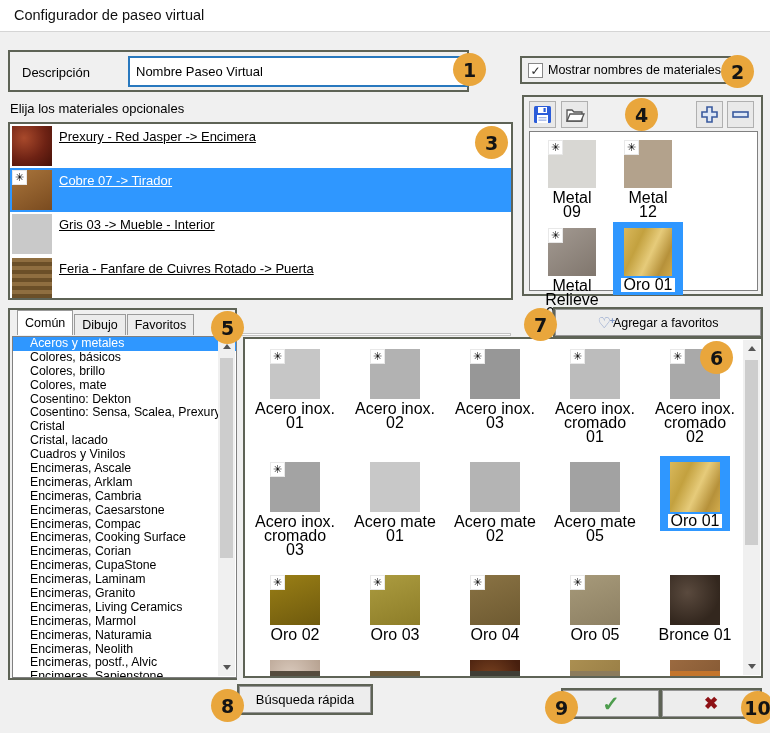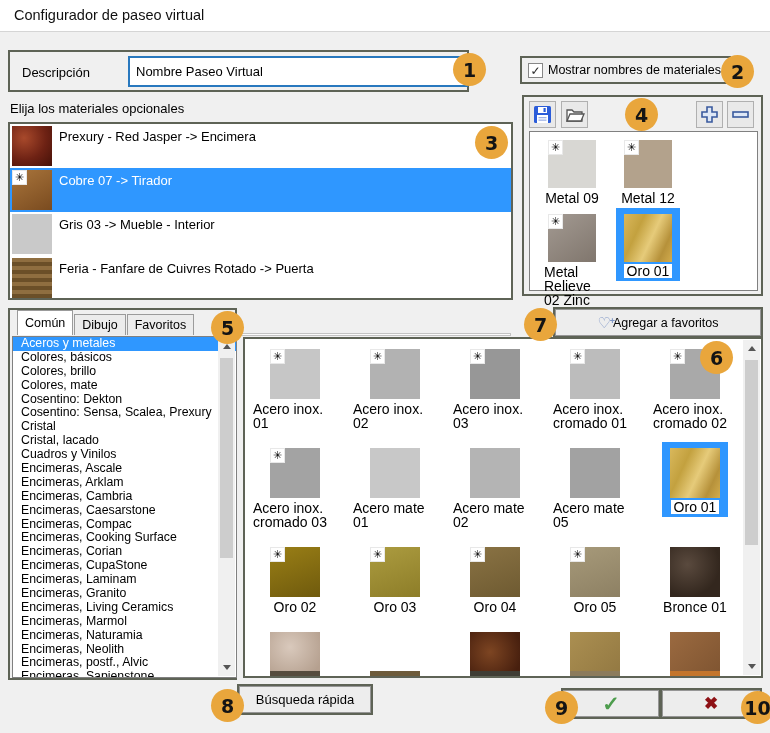--- a/index.html
+++ b/index.html
@@ -28,51 +28,51 @@
     display:flex;align-items:center;justify-content:center;font-size:12px;color:#2b2b2b;box-sizing:border-box;}
   .cb-label{position:absolute;left:26px;top:5px;font-size:12.5px;white-space:nowrap;}
 
   .section-label{position:absolute;left:10px;top:101px;font-size:13px;}
 
   
   .matlist{background:#fff;overflow:hidden;}
   .mrow{height:44px;position:relative;box-sizing:border-box;}
   .mrow.selected{background:#2F97FF;color:#fff;}
   .mthumb{position:absolute;left:2px;top:2px;width:40px;height:40px;}
-  .mlabel{position:absolute;left:49px;top:5px;font-size:13px;white-space:nowrap;}
+  .mlabel{position:absolute;left:49px;top:5px;font-size:13px;white-space:nowrap;text-decoration:underline;}
 
   .star-chip{position:absolute;top:0;left:0;width:15px;height:15px;background:#fff;color:#000;
     display:none;align-items:center;justify-content:center;font-size:11px;line-height:15px;border:1px solid #e8e8e8;box-sizing:border-box;}
   .starred .star-chip{display:flex;}
 
   
   .fav-frame{background:#f0f0f0;}
   .tbtn{position:absolute;top:4px;width:27px;height:27px;background:#e9e9e9;border:1px solid #b0b0b0;
     display:flex;align-items:center;justify-content:center;box-sizing:border-box;padding:0;}
   .fav-list{position:absolute;left:5px;top:34px;width:229px;height:160px;background:#fff;border:1px solid #808080;
     box-sizing:border-box;display:grid;grid-template-columns:72px 72px;column-gap:4px;padding:2px 0 0 6px;align-content:start;}
 
   
   .cell{display:flex;flex-direction:column;align-items:center;position:relative;}
   .pad{display:flex;flex-direction:column;align-items:center;padding:6px 8px 3px;}
   .cell.selected .pad{background:#2F97FF;}
   .tile{width:50px;height:50px;position:relative;flex:none;}
   .fav-list .tile{width:48px;height:48px;}
-  .lbl{font-size:14px;line-height:14px;text-align:left;margin-top:3px;}
+  .lbl{font-size:16px;line-height:14px;text-align:center;margin-top:3px;}
   .cell.selected .lbl{background:#fff;padding:0 3px;margin-top:2px;}
 
   
   .tab-frame{background:#f0f0f0;}
   .tabs{position:absolute;left:0;top:0;right:0;height:25px;display:flex;align-items:flex-end;padding-left:7px;}
   .tab{height:21px;padding:0 7px;display:flex;align-items:center;background:#ececec;border:1px solid #9b9b9b;
     border-bottom:none;font-size:12.5px;box-sizing:border-box;margin-right:1px;}
   .tab.active{height:25px;background:#fff;z-index:2;}
   .cat-list{position:absolute;left:2px;top:26px;width:225px;height:342px;background:#fff;border:1px solid #808080;
     box-sizing:border-box;overflow:hidden;}
-  .crow{height:13.9px;line-height:13.9px;font-size:12.3px;padding-left:8px;white-space:nowrap;overflow:hidden;}
+  .crow{height:13.9px;line-height:13.9px;font-size:12.3px;padding-left:17px;white-space:nowrap;overflow:hidden;}
   .crow.selected{background:#2F97FF;color:#fff;}
 
   .etched{position:absolute;left:239px;top:333px;width:272px;height:3px;background:#fbfbfb;border:1px solid #c3c3c3;box-sizing:border-box;}
 
   
   .sb{position:absolute;right:1px;top:1px;bottom:1px;width:17px;background:#f0f0f0;}
   .sb .arr{position:absolute;left:0;width:17px;height:17px;display:flex;align-items:center;justify-content:center;}
   .sb .arr.up{top:0;}
   .sb .arr.dn{bottom:0;}
   .tri-up{width:0;height:0;border-left:4px solid transparent;border-right:4px solid transparent;border-bottom:5px solid #555;}

